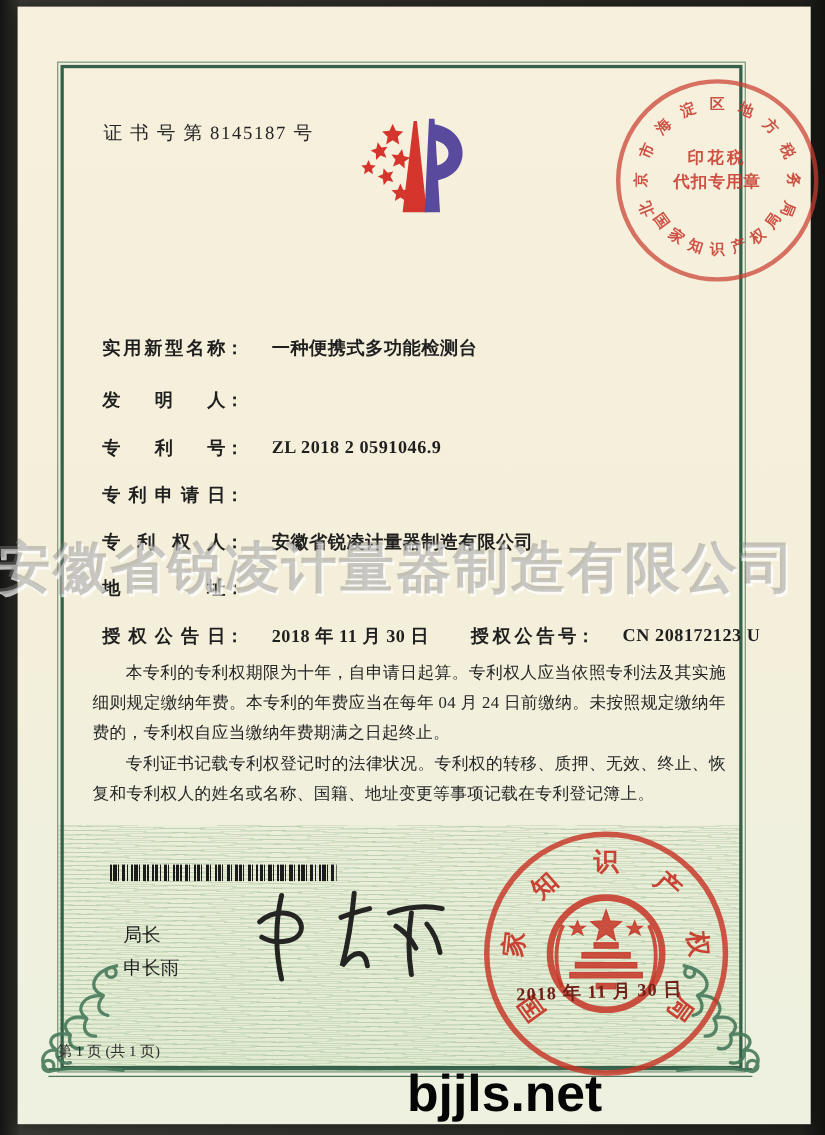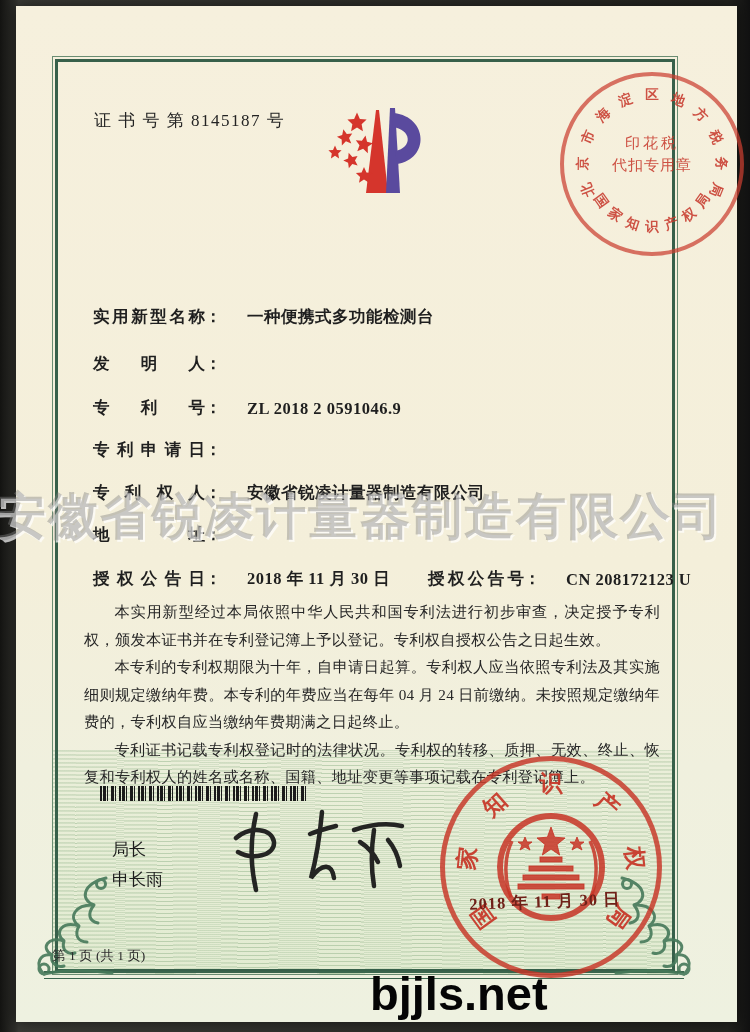--- a/index.html
+++ b/index.html
@@ -18,21 +18,21 @@
   .bottom-rule{position:absolute;left:44px;top:971px;width:640px;height:5px;border-top:2px solid #3a654d;border-bottom:1px solid #3a654d;}
   .flourish{position:absolute;width:84px;height:104px;z-index:5;}
   .flourish.left{left:30px;top:874px;}
   .flourish.right{left:614px;top:874px;transform:scaleX(-1);}
 
   .cert-no{position:absolute;left:94px;top:109px;font-size:17px;letter-spacing:1.5px;color:#232323;z-index:10;}
   .logo{position:absolute;left:320px;top:97px;width:122px;height:102px;z-index:10;}
   .title{position:absolute;left:52px;top:207px;width:624px;text-align:center;font-size:37px;font-weight:bold;
     letter-spacing:9px;color:#191919;z-index:10;}
 
-  .row{position:absolute;left:93px;display:flex;align-items:flex-end;z-index:10;color:#1f1f1f;}
+  .row{position:absolute;left:93px;display:flex;align-items:flex-start;z-index:10;color:#1f1f1f;}
   .flabel{display:inline-block;width:112px;font-size:16.5px;font-weight:bold;text-align:justify;text-align-last:justify;}
   .fvalue{display:inline-block;margin-left:25px;font-size:16.5px;font-weight:bold;letter-spacing:.5px;}
   .fvalue.wrap{width:432px;line-height:25px;}
 
   .body-text{position:absolute;left:84px;top:598px;width:576px;z-index:10;color:#262626;}
   .body-text p{margin:0;font-size:15.2px;line-height:27.5px;text-indent:2em;text-align:justify;letter-spacing:.3px;}
 
   .barcode{position:absolute;left:100px;top:786px;width:206px;height:15px;z-index:10;
     background:repeating-linear-gradient(90deg,#1b1b1b 0 2px,transparent 2px 3px,#1b1b1b 3px 6px,transparent 6px 7px,#1b1b1b 7px 8px,transparent 8px 11px,#1b1b1b 11px 14px,transparent 14px 15px,#1b1b1b 15px 16px,transparent 16px 19px);}
   .officer{position:absolute;left:112px;top:835px;z-index:10;font-family:"Liberation Sans","DejaVu Sans",sans-serif;
@@ -42,21 +42,21 @@
   .seal{position:absolute;left:440px;top:756px;width:212px;height:212px;border-radius:50%;
     border:5px solid rgba(199,52,38,.82);z-index:20;color:rgba(199,52,38,.92);}
   .seal .arc-char{font-size:23px;font-weight:bold;font-family:"Liberation Sans","DejaVu Sans",sans-serif;}
   .emblem{position:absolute;left:50%;top:50%;transform:translate(-50%,-50%);}
   .seal-date{position:absolute;left:442px;top:891px;width:206px;text-align:center;font-size:16.5px;font-weight:bold;
     color:#6f2018;z-index:21;transform:rotate(-2deg);letter-spacing:1px;}
 
   .tax-seal{position:absolute;left:560px;top:72px;width:176px;height:176px;border-radius:50%;
     border:4px solid rgba(202,62,48,.72);z-index:20;color:rgba(199,58,45,.88);}
   .tax-seal .arc-char{font-size:13.5px;font-weight:bold;font-family:"Liberation Sans","DejaVu Sans",sans-serif;}
-  .tax-line{position:absolute;width:100%;text-align:center;font-size:15px;font-weight:normal;letter-spacing:3px;
+  .tax-line{position:absolute;width:100%;text-align:center;font-size:15px;font-weight:bold;letter-spacing:3px;
     font-family:"Liberation Sans","DejaVu Sans",sans-serif;}
   .tax-line.l1{top:58px;}
   .tax-line.l2{top:80px;letter-spacing:1px;}
 
   .page-footer{position:absolute;left:52px;top:947px;width:624px;text-align:left;font-size:13.5px;color:#2c2c2c;z-index:10;}
 
   .wm-company{position:absolute;left:-4px;top:483px;width:760px;z-index:30;pointer-events:none;
     font-family:"Liberation Sans","DejaVu Sans",sans-serif;font-weight:bold;font-size:50px;letter-spacing:2px;
     white-space:nowrap;color:rgba(128,128,128,.42);text-shadow:2px 2px 0 rgba(255,255,255,.7);}
   .wm-site{position:absolute;left:370px;top:966px;z-index:40;font-family:"Liberation Sans","DejaVu Sans",sans-serif;
@@ -151,21 +151,20 @@
       <span class="fvalue" style="margin-left:0">：</span>
     <span class="fvalue">2018 年 11 月 30 日</span>
   </div>
   <div class="row" style="top:568px;left:428px">
     <span class="flabel" style="width:96px">授权公告号</span>
       <span class="fvalue" style="margin-left:0">：</span>
     <span class="fvalue">CN 208172123 U</span>
   </div>
 
   <div class="body-text">
-    <p>本实用新型经过本局依照中华人民共和国专利法进行初步审查，决定授予专利权，颁发本证书并在专利登记簿上予以登记。专利权自授权公告之日起生效。</p>
     <p>本专利的专利权期限为十年，自申请日起算。专利权人应当依照专利法及其实施细则规定缴纳年费。本专利的年费应当在每年 04 月 24 日前缴纳。未按照规定缴纳年费的，专利权自应当缴纳年费期满之日起终止。</p>
     <p>专利证书记载专利权登记时的法律状况。专利权的转移、质押、无效、终止、恢复和专利权人的姓名或名称、国籍、地址变更等事项记载在专利登记簿上。</p>
   </div>
 
   <div class="barcode"></div>
 
   <div class="officer">
     <div>局长</div>
     <div>申长雨</div>
   </div>

